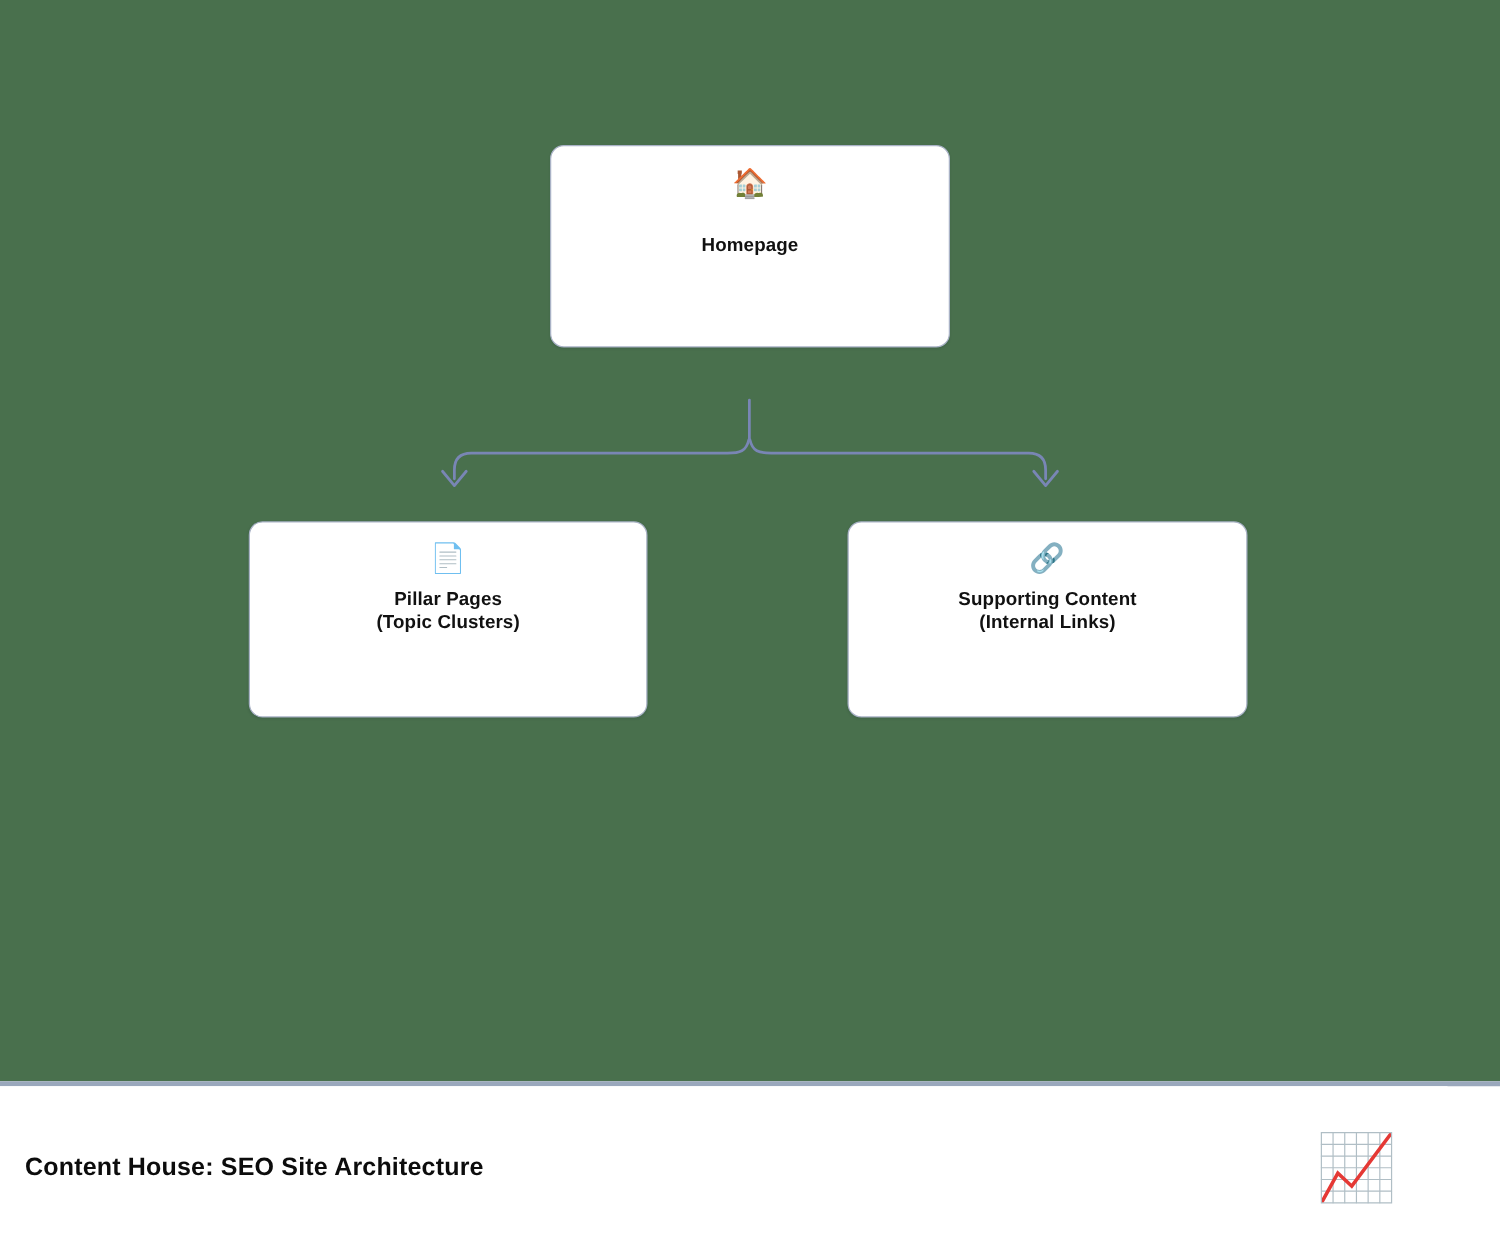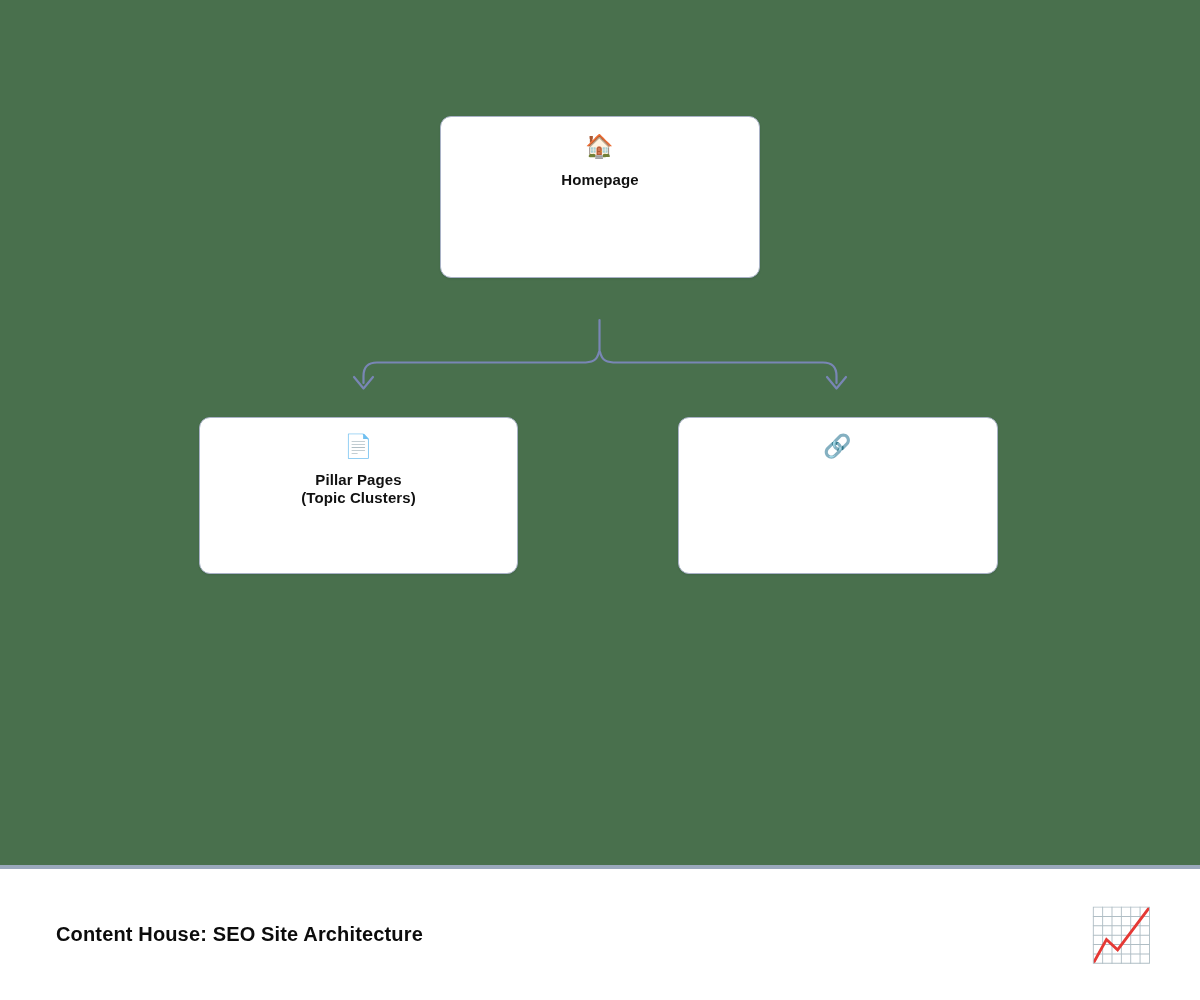--- a/index.html
+++ b/index.html
@@ -72,21 +72,21 @@
   }
 
   
   #node-homepage {
     left: 440px;
     top: 116px;
     width: 320px;
     height: 162px;
   }
   #node-homepage .node-icon { margin-top: 18px; }
-  #node-homepage .node-label { margin-top: 13px; }
+  #node-homepage .node-label { margin-top: 30px; }
 
   
   #node-pillar {
     left: 199px;
     top: 417px;
     width: 319px;
     height: 157px;
   }
   #node-supporting {
     left: 678px;
@@ -114,21 +114,20 @@
     left: 0;
     top: 869px;
     width: 1158px;
     height: 131px;
     background: #ffffff;
     display: flex;
     align-items: center;
     justify-content: space-between;
     box-sizing: border-box;
     padding: 0 20px 0 20px;
-    margin-left: 36px;
   }
 
   .footer-title {
     font-size: 20px;
     font-weight: bold;
     color: #0c0c0c;
     letter-spacing: 0.15px;
   }
 
   .footer-logo {
@@ -166,20 +165,22 @@
     </div>
 
     <div class="node" id="node-pillar">
       <div class="node-icon">📄</div>
       <div class="node-label">Pillar Pages
 (Topic Clusters)</div>
     </div>
 
     <div class="node" id="node-supporting">
       <div class="node-icon">🔗</div>
+      <div class="node-label">Supporting Content
+(Internal Links)</div>
     </div>
 
   </div>
 
   <div class="footer-divider"></div>
 
   <div class="footer">
     <div class="footer-title">Content House: SEO Site Architecture</div>
     <div class="footer-logo">📈</div>
   </div>

